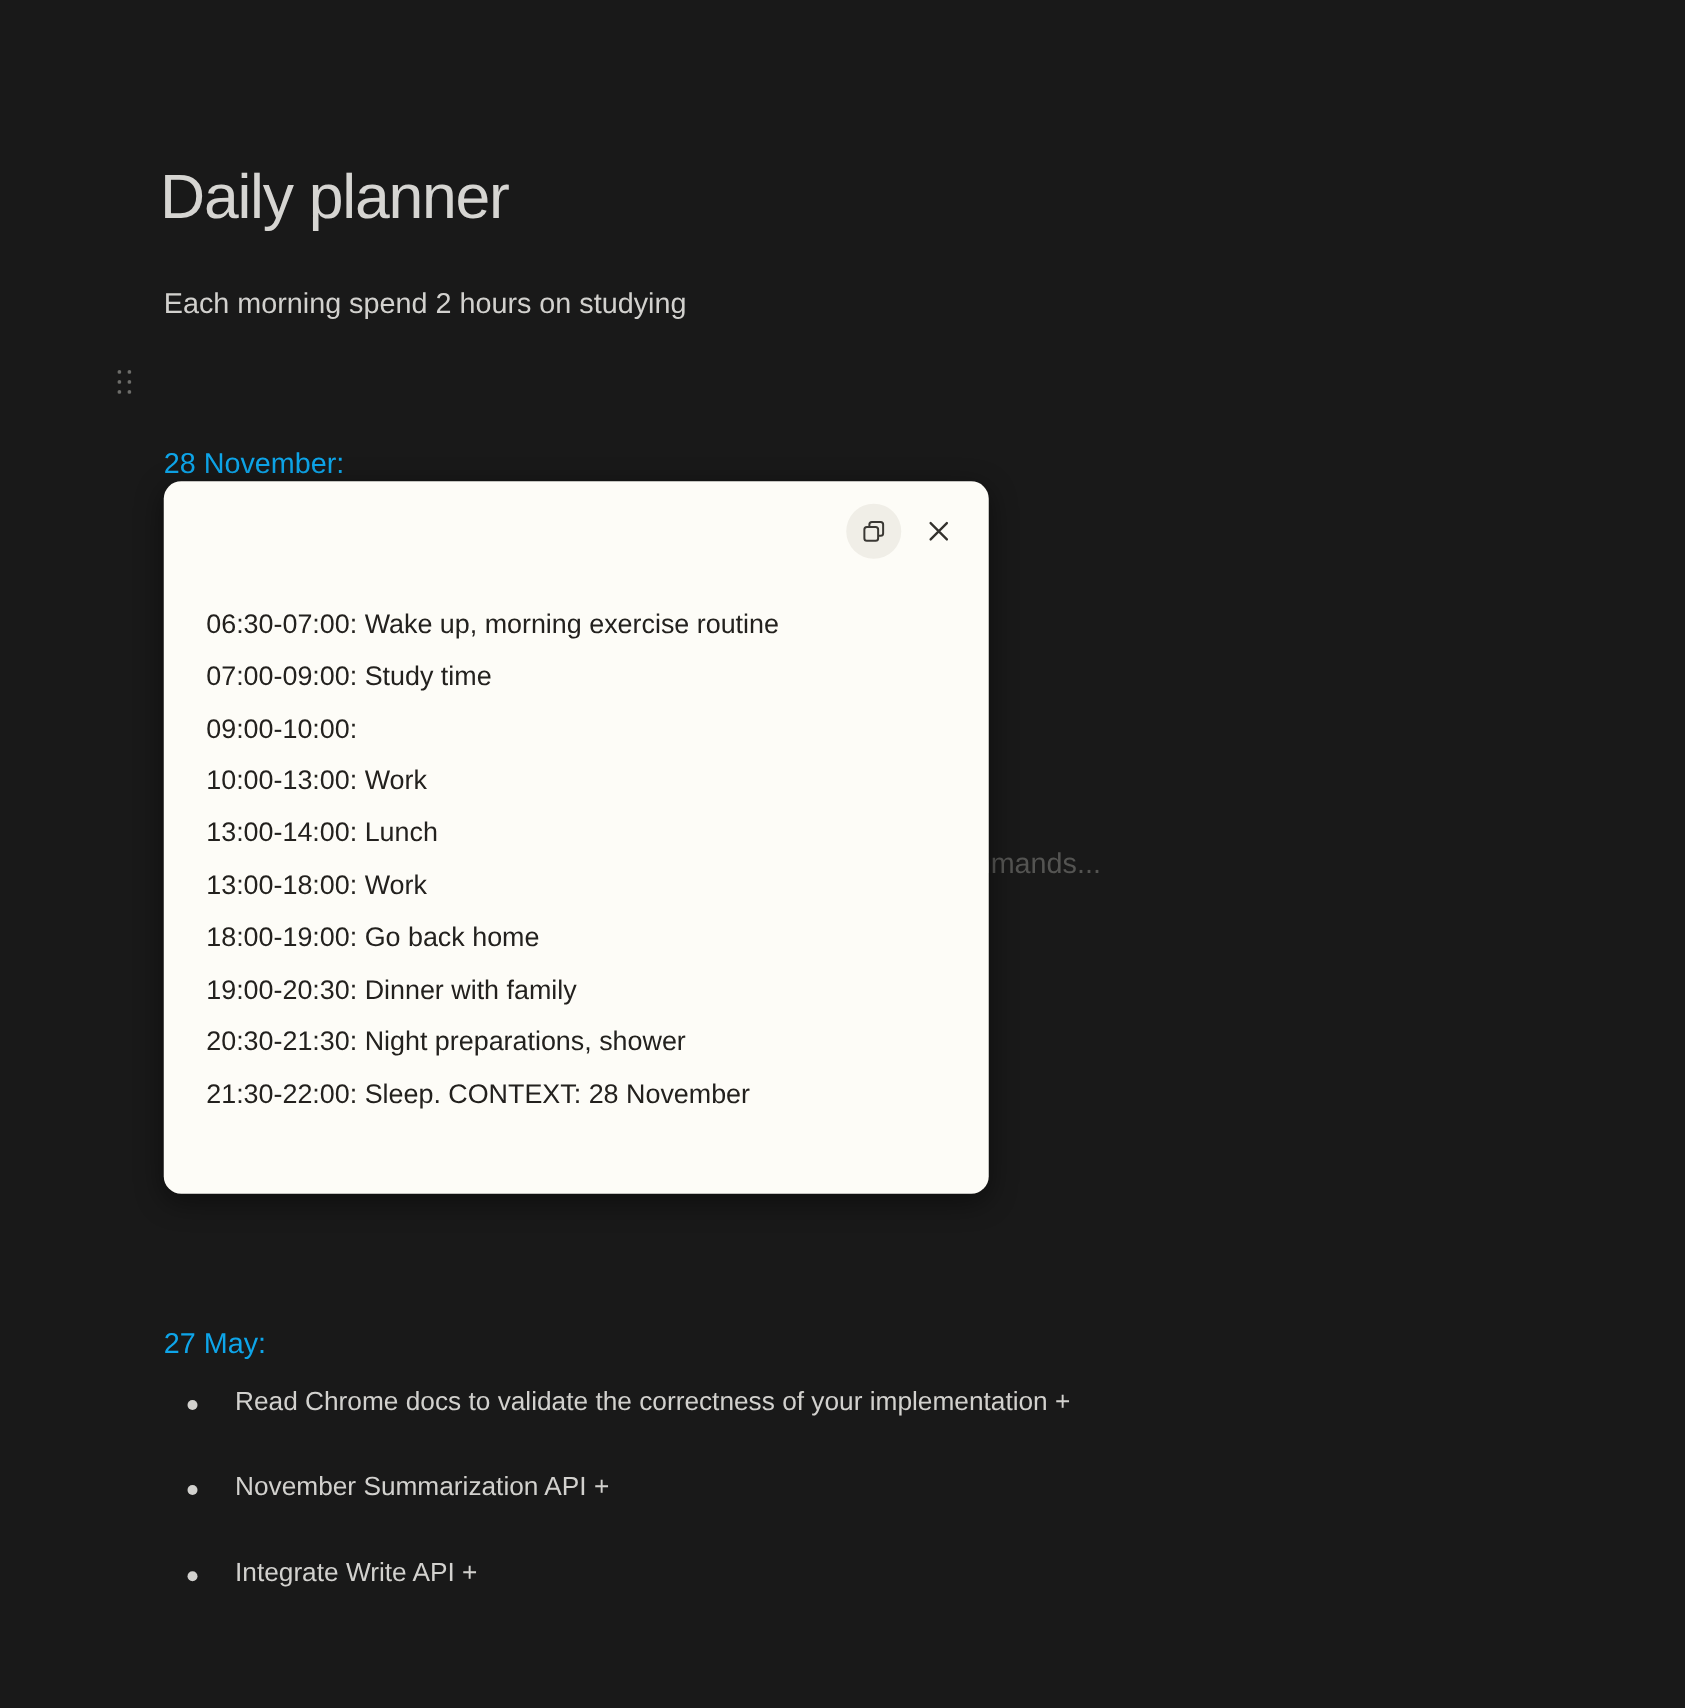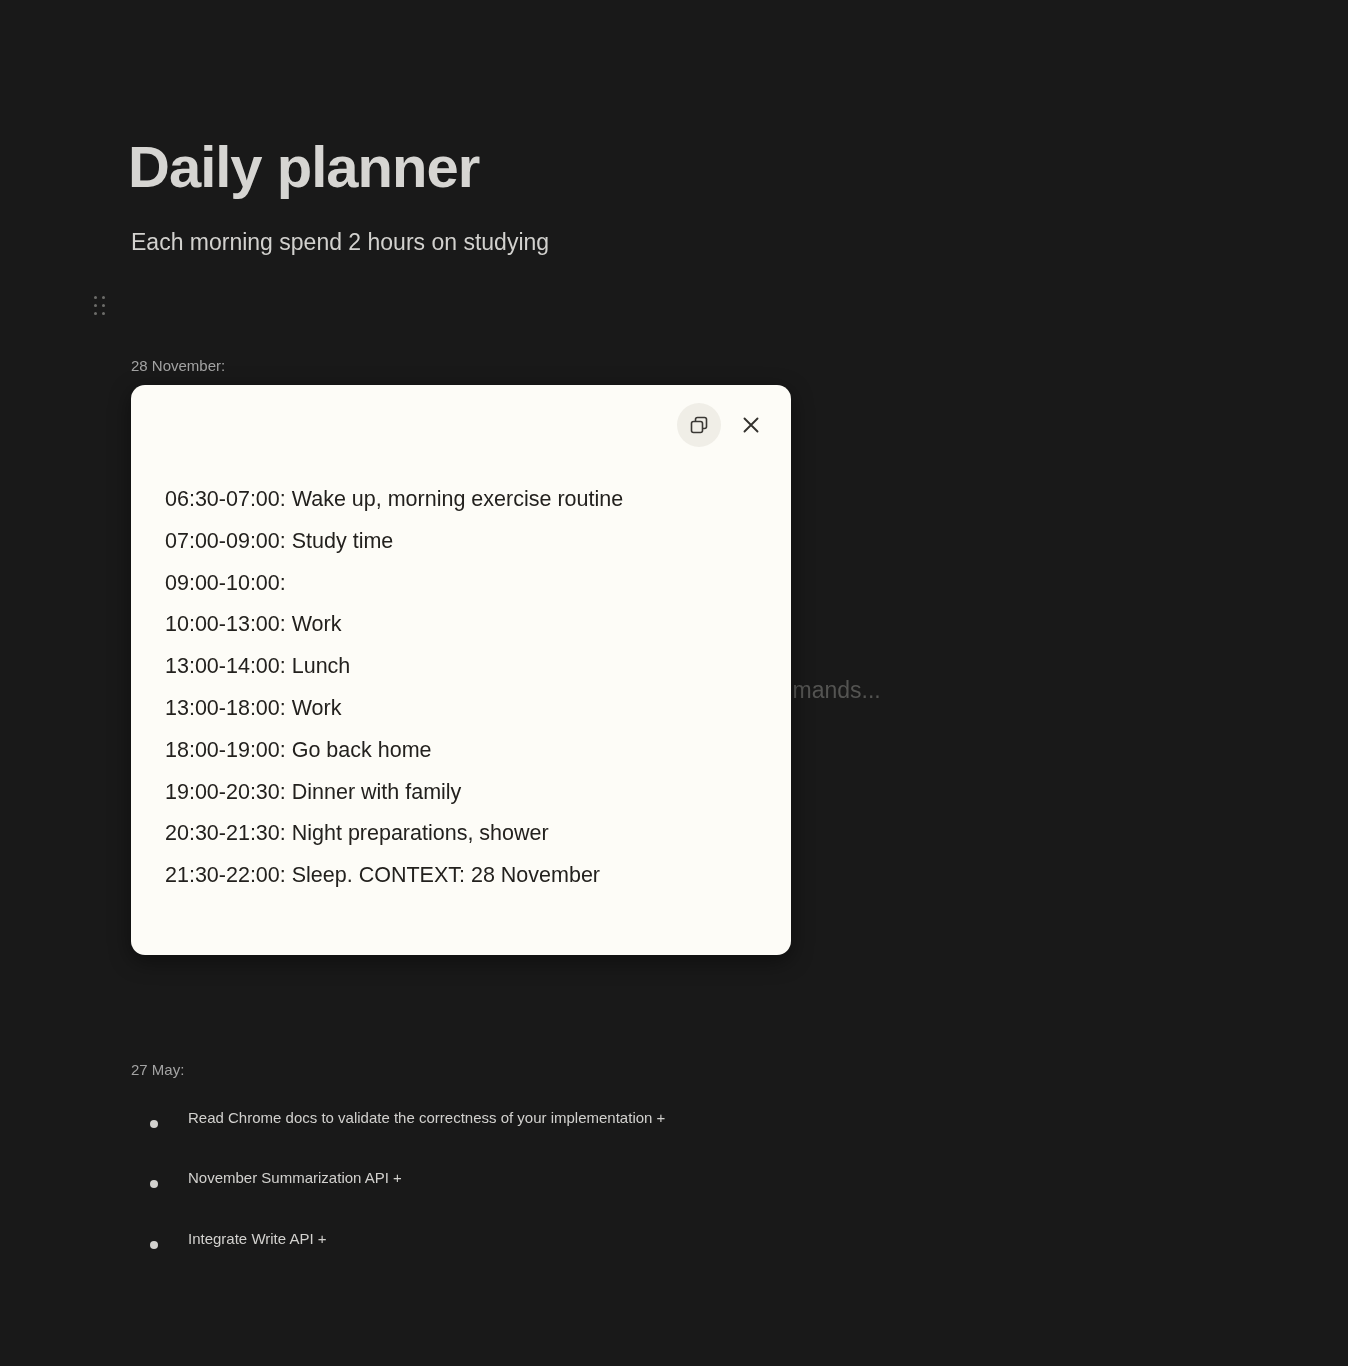--- a/index.html
+++ b/index.html
@@ -17,22 +17,22 @@
     position: relative;
     width: 1348px;
     height: 1366px;
     background: #191919;
   }
 
   .title {
     position: absolute;
     left: 128px;
     top: 96px;
-    font-size: 58px;
-    font-weight: bold;
+    font-size: 50px;
+    font-weight: normal;
     color: #d6d5d2;
     letter-spacing: -1px;
     line-height: 1.1;
   }
 
   .subtitle {
     position: absolute;
     left: 131px;
     top: 226px;
     font-size: 23px;
@@ -59,22 +59,22 @@
     display: block;
     width: 3.5px;
     height: 3.5px;
     border-radius: 50%;
     background: #6d6d6a;
   }
 
   .date-heading {
     position: absolute;
     left: 131px;
-    font-size: 15px;
-    color: #a3a3a3;
+    font-size: 23px;
+    color: #0ea5e9;
   }
   .date-28 { top: 357px; }
   .date-27 { top: 1061px; }
 
   .ghost-placeholder {
     position: absolute;
     left: 735px;
     top: 677px;
     font-size: 23px;
     color: #545452;
@@ -133,21 +133,21 @@
     left: 131px;
     top: 1108px;
     right: 40px;
     margin: 0;
     padding: 0;
     list-style: none;
   }
   .bullets li {
     position: relative;
     padding-left: 57px;
-    font-size: 15px;
+    font-size: 21px;
     color: #d2d1ce;
     line-height: 1.35;
     margin-bottom: 40px;
     white-space: nowrap;
   }
   .bullets li::before {
     content: "";
     position: absolute;
     left: 19px;
     top: 12px;

